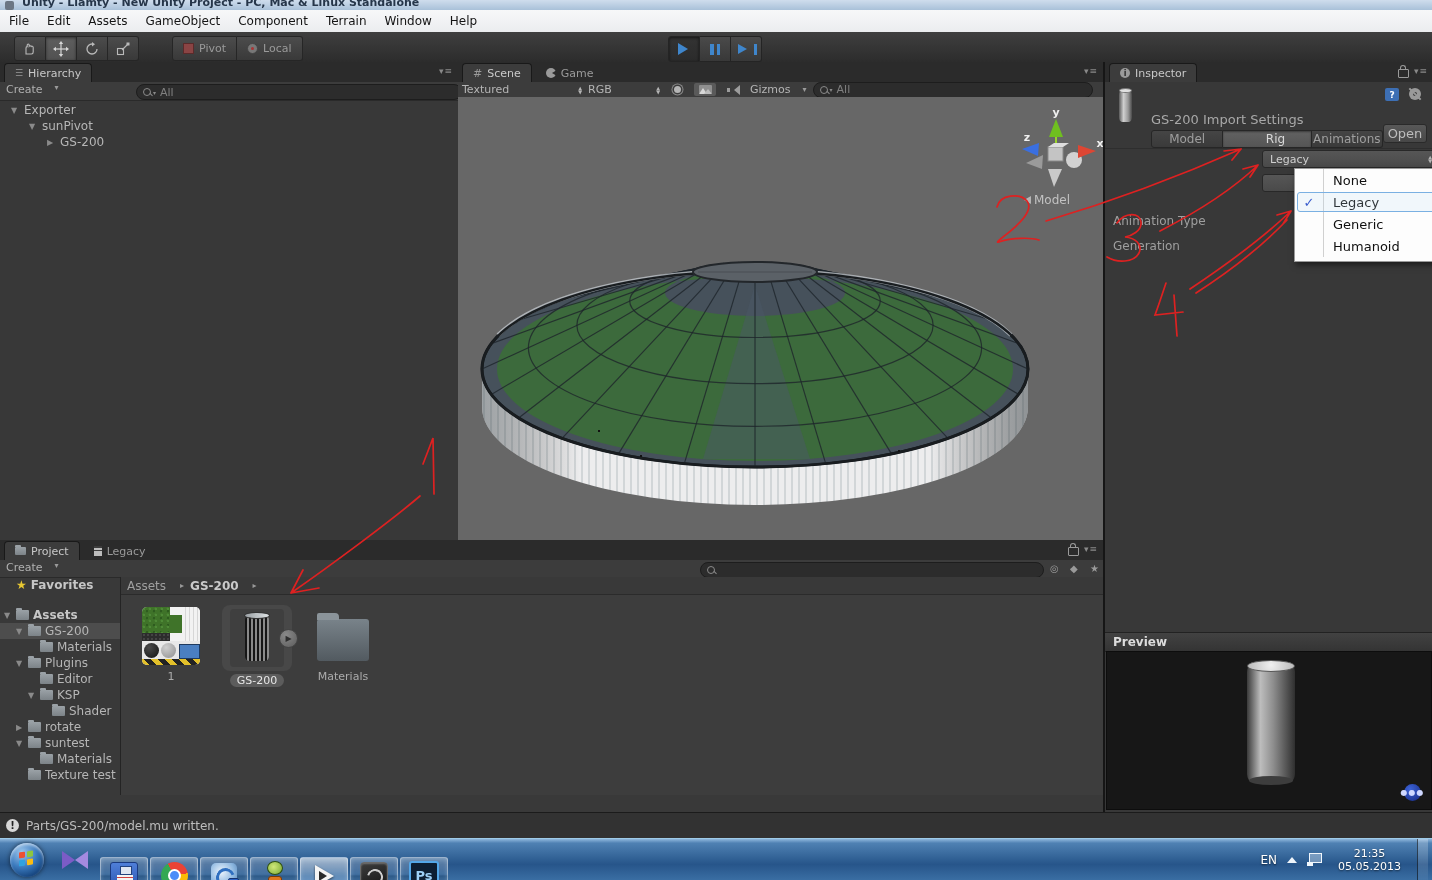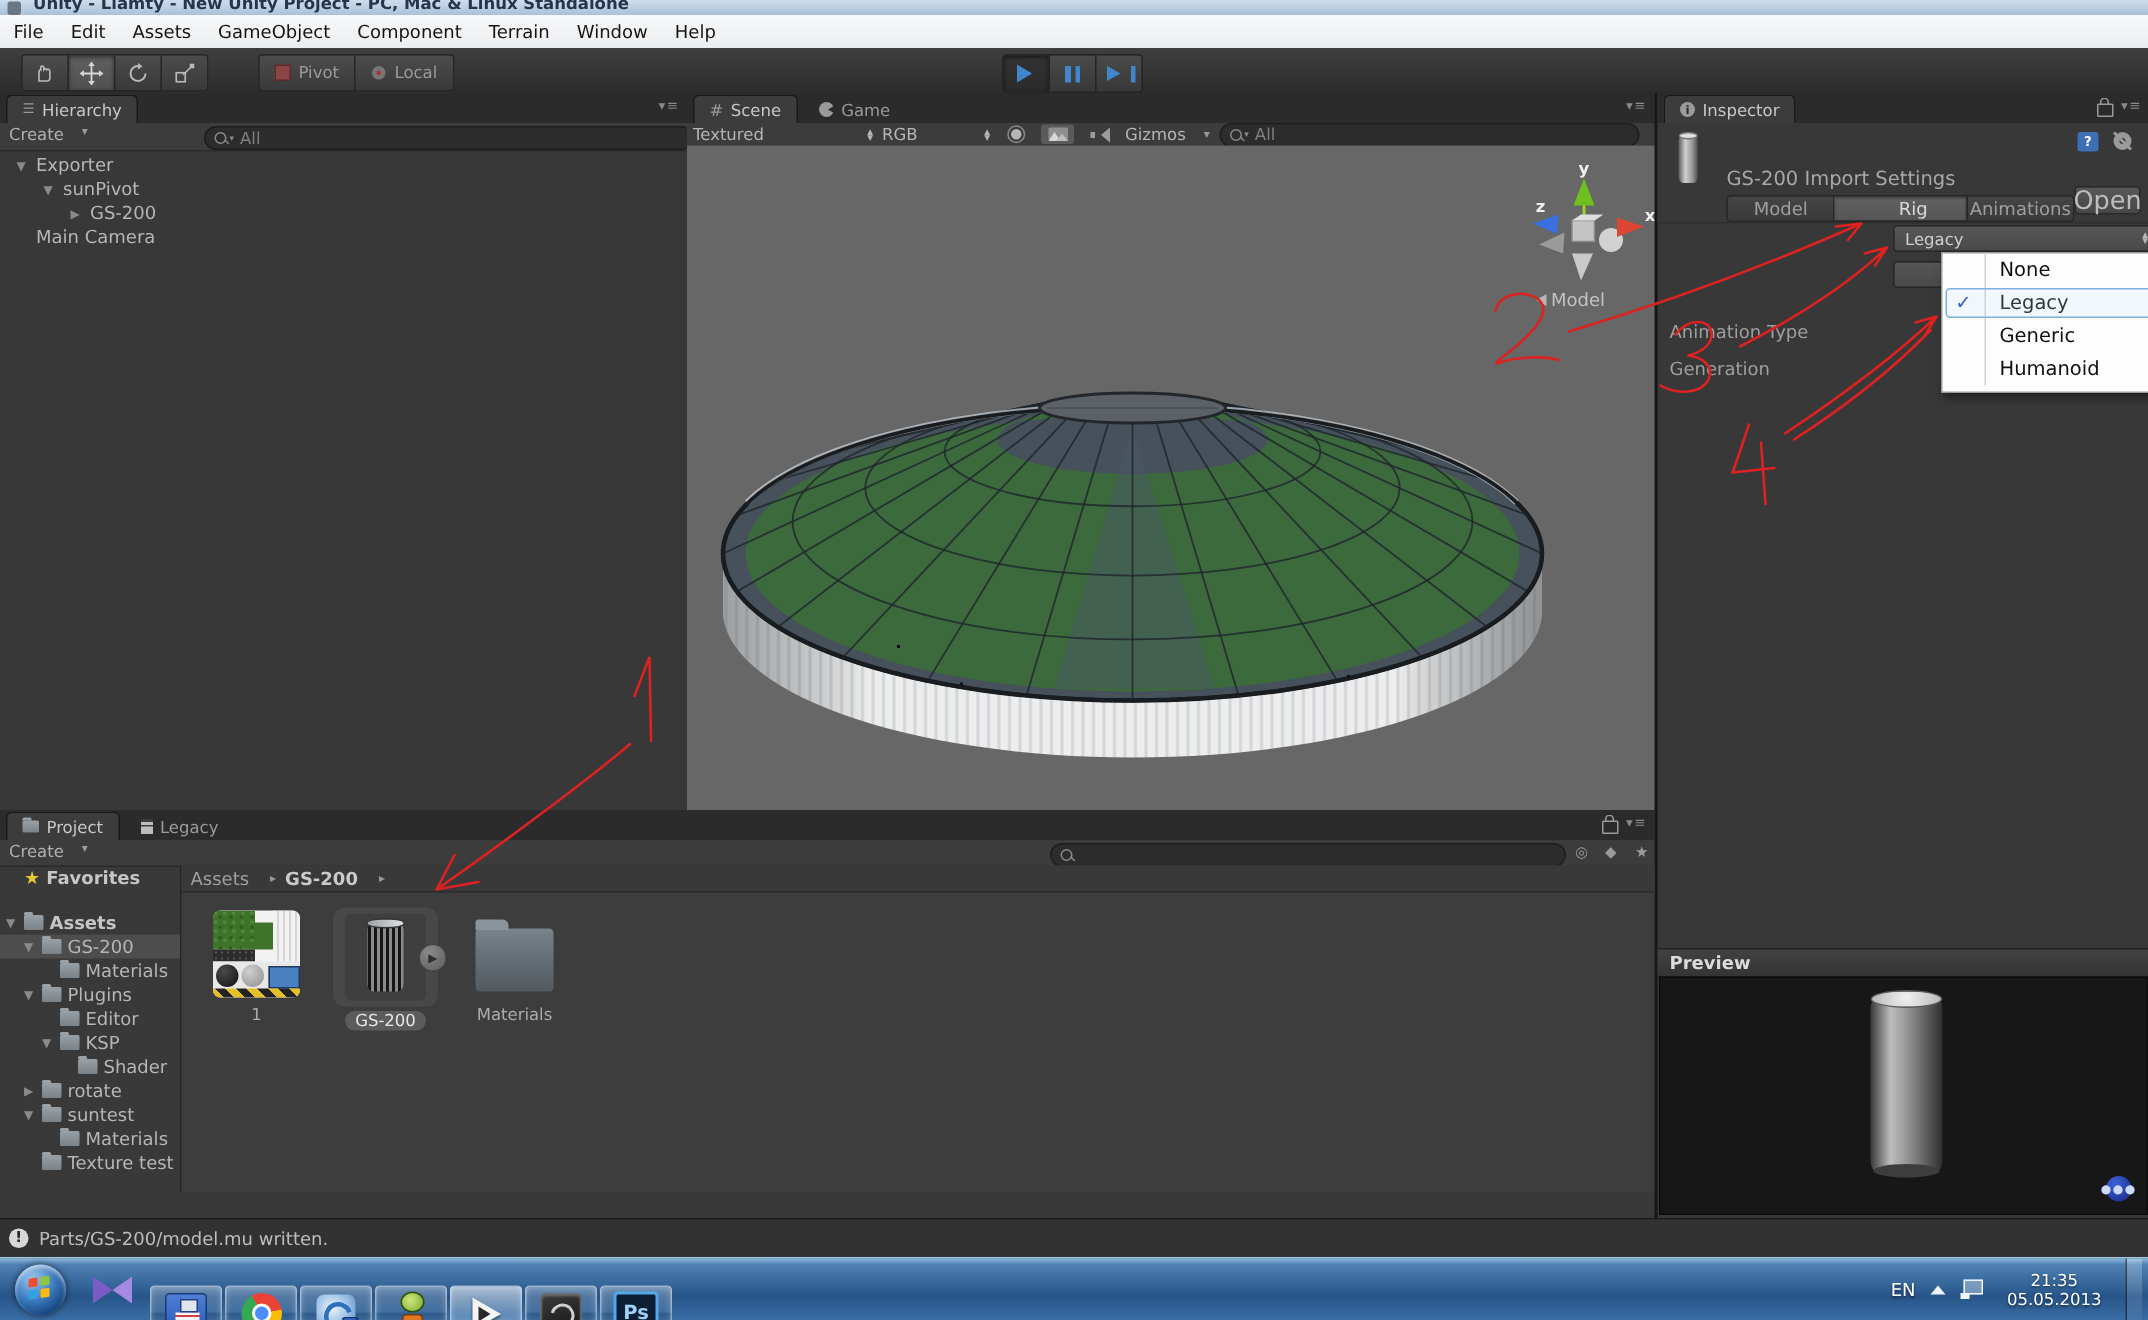--- a/index.html
+++ b/index.html
@@ -342,24 +342,20 @@
           <span>Exporter</span>
         </div>
         <div class="h-row" style="padding-left: 26px;">
           <span class="tri">▼</span>
           <span>sunPivot</span>
         </div>
         <div class="h-row" style="padding-left: 44px;">
           <span class="tri">▶</span>
           <span>GS-200</span>
         </div>
-        <div class="h-row" style="padding-left: 8px;">
-          <span class="tri"></span>
-          <span>Main Camera</span>
-        </div>
       </div>
   </div>
 
   <div id="scene" class="abs">
     <div class="tabstrip">
       <div class="tab active">
         <span class="grid-glyph">#</span>
         <span>Scene</span>
       </div>
       <div class="tab">
@@ -493,21 +489,21 @@
       <div class="abs" style="left:14px;top:8px;">
           <div class="cyl-small"></div>
         </div>
       <div id="insp-title">GS-200 Import Settings</div>
       <div class="abs" style="right:34px;top:6px;">
           <div class="help-icon">?</div>
         </div>
       <div class="abs" style="right:12px;top:6px;">
           <div class="gear-icon"></div>
         </div>
-      <div class="btn abs" style="right:6px;top:42px;width:42px;height:17px;font-size:17px;">
+      <div class="btn abs" style="right:6px;top:42px;width:42px;height:17px;font-size:13px;">
         <span>Open</span>
       </div>
     </div>
     <div id="insp-tabs">
         <span class="seg">Model</span>
         <span class="seg active">Rig</span>
         <span class="seg">Animations</span>
       </div>
     <div class="insp-label" style="top:152px;">Animation Type</div>
     <div class="insp-label" style="top:177px;">Generation</div>

